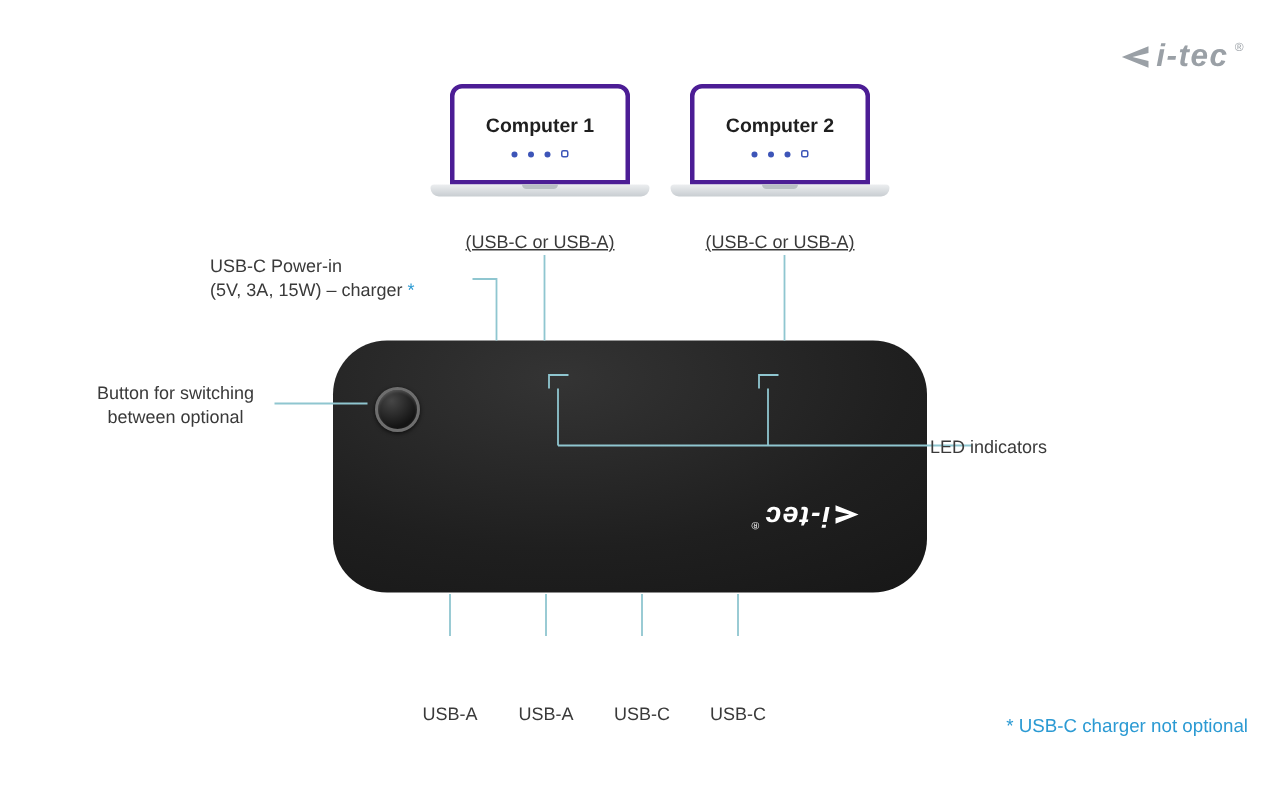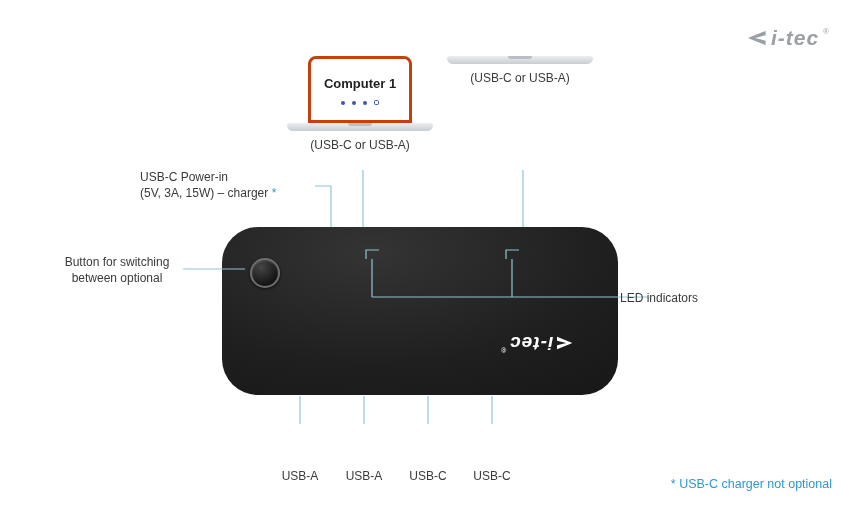--- a/index.html
+++ b/index.html
@@ -11,31 +11,31 @@
 
   
   .brand{position:absolute;right:12px;top:26px;display:flex;align-items:center;gap:4px;
          color:var(--brand_grey,#9aa0a6);font-size:21px;font-weight:700;font-style:italic;letter-spacing:1px;z-index:6;}
   .brand .mark{width:24px;height:16px;fill:currentColor;}
   .brand .reg{font-size:8px;font-style:normal;font-weight:400;align-self:flex-start;margin-top:1px;}
 
   
   .laptop{position:absolute;top:56px;width:146px;z-index:4;}
   .laptop.l1{left:287px;} .laptop.l2{left:447px;}
-  .screen{box-sizing:border-box;width:104px;height:67px;margin:0 auto;background:#ffffff;
-          border:3px solid #c2410c;border-radius:8px 8px 0 0;display:flex;flex-direction:column;
+  .screen{box-sizing:border-box;width:120px;height:67px;margin:0 auto;background:#ffffff;
+          border:3px solid #4c1d95;border-radius:8px 8px 0 0;display:flex;flex-direction:column;
           align-items:center;justify-content:center;padding-top:2px;}
   .screen-title{font-size:13px;font-weight:700;color:#1f1f1f;}
   .dots{display:flex;align-items:center;gap:7px;margin-top:9px;}
   .dot{width:4px;height:4px;border-radius:50%;background:var(--laptop_dot,#3d55b8);}
   .mini{width:5px;height:5px;box-sizing:border-box;border:1.4px solid var(--laptop_dot,#3d55b8);border-radius:1.5px;}
   .base{width:146px;height:8px;background:linear-gradient(#eceef0,#c8cdd1);border-radius:3px 3px 7px 7px;position:relative;}
   .base::after{content:"";position:absolute;left:50%;top:0;transform:translateX(-50%);width:24px;height:3px;
                background:#b9bfc4;border-radius:0 0 3px 3px;}
-  .connector{margin-top:7px;text-align:center;font-size:12px;color:var(--text,#3a3a3a);}
+  .connector{margin-top:23px;text-align:center;font-size:12px;color:var(--text,#3a3a3a);text-decoration:underline;}
 
   
   .device{position:absolute;left:222px;top:227px;width:396px;height:168px;border-radius:36px;z-index:2;
           background:radial-gradient(130% 150% at 38% 15%, #343434 0%, #1f1f1f 45%, #101010 100%);}
   .switch-button{position:absolute;left:28px;top:31px;width:26px;height:26px;border-radius:50%;
           border:2px solid #6e6e6e;background:radial-gradient(circle at 35% 28%, #464646, #141414 70%);
           box-shadow:0 1px 3px rgba(0,0,0,.7), inset 0 1px 2px rgba(255,255,255,.18);}
   .device-logo{position:absolute;left:278px;top:105px;display:flex;align-items:center;gap:3px;color:#ffffff;
           font-size:19px;font-weight:700;font-style:italic;letter-spacing:1px;transform:rotate(180deg);}
   .device-logo .mark{width:20px;height:14px;fill:currentColor;}
@@ -99,20 +99,29 @@
         <span class="dot"></span>
         <span class="dot"></span>
         <span class="mini"></span>
       </div>
     </div>
     <div class="base"></div>
     <div class="connector">(USB-C or USB-A)</div>
   </div>
 
   <div class="laptop l2">
+    <div class="screen">
+      <div class="screen-title">Computer 2</div>
+      <div class="dots">
+        <span class="dot"></span>
+        <span class="dot"></span>
+        <span class="dot"></span>
+        <span class="mini"></span>
+      </div>
+    </div>
     <div class="base"></div>
     <div class="connector">(USB-C or USB-A)</div>
   </div>
 
   <div class="lbl power">
     <span>USB-C Power-in</span><br>
     <span>(5V, 3A, 15W) – charger</span>
     <span class="accent">*</span>
   </div>
 

